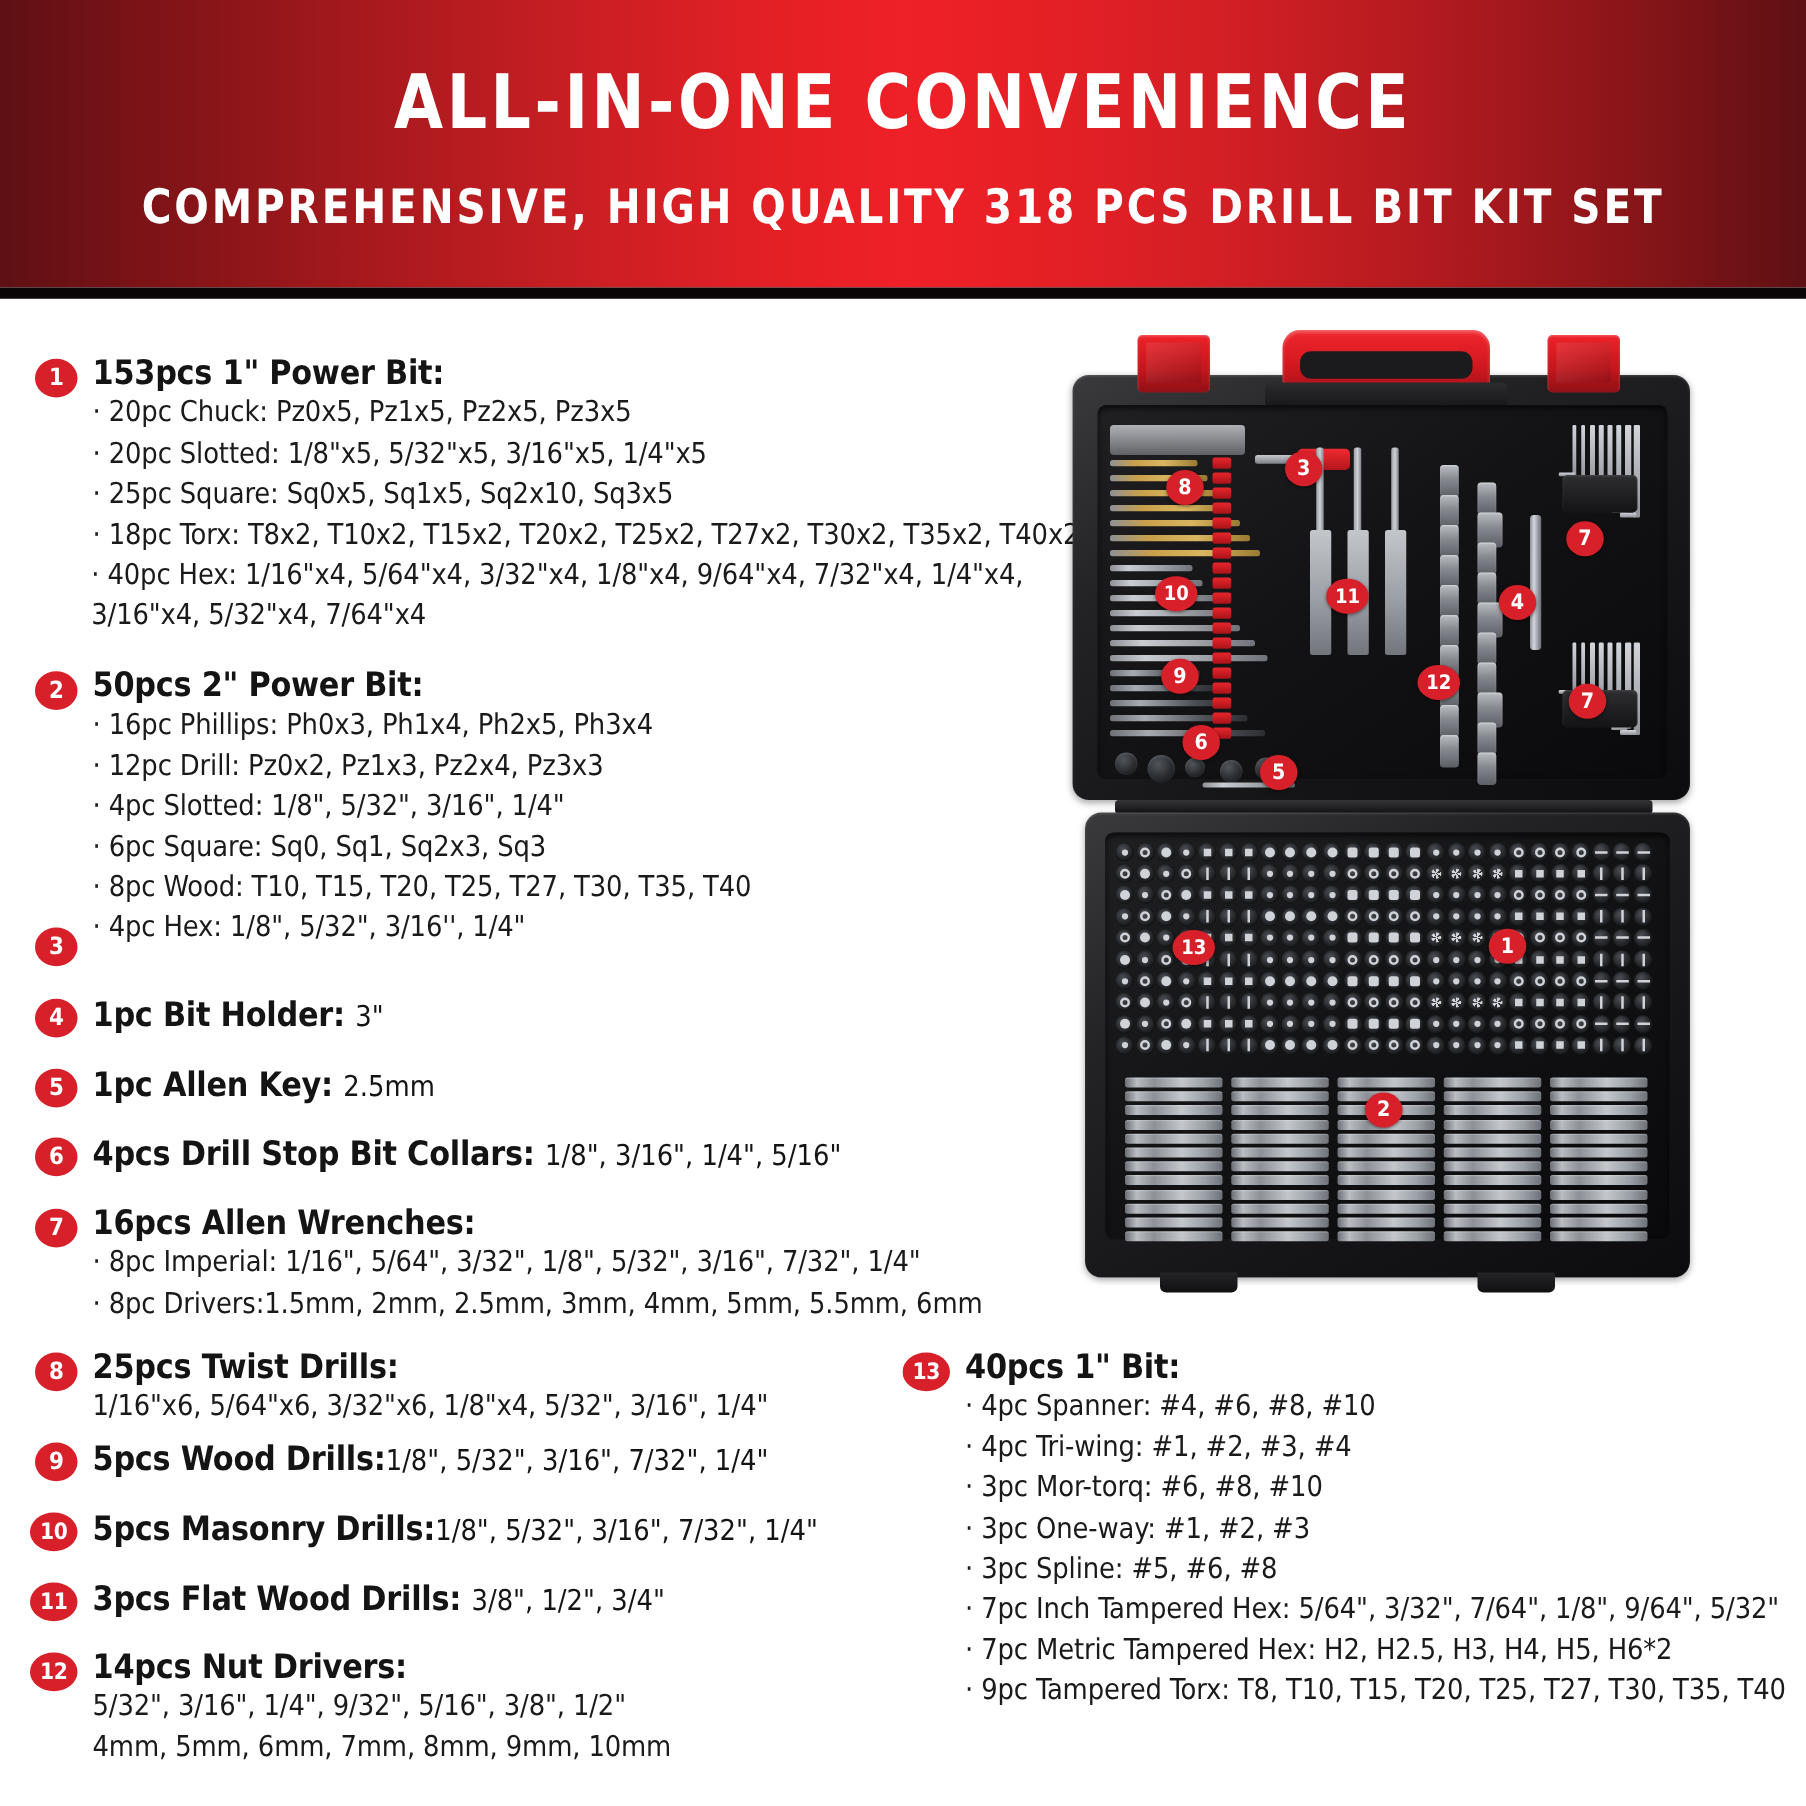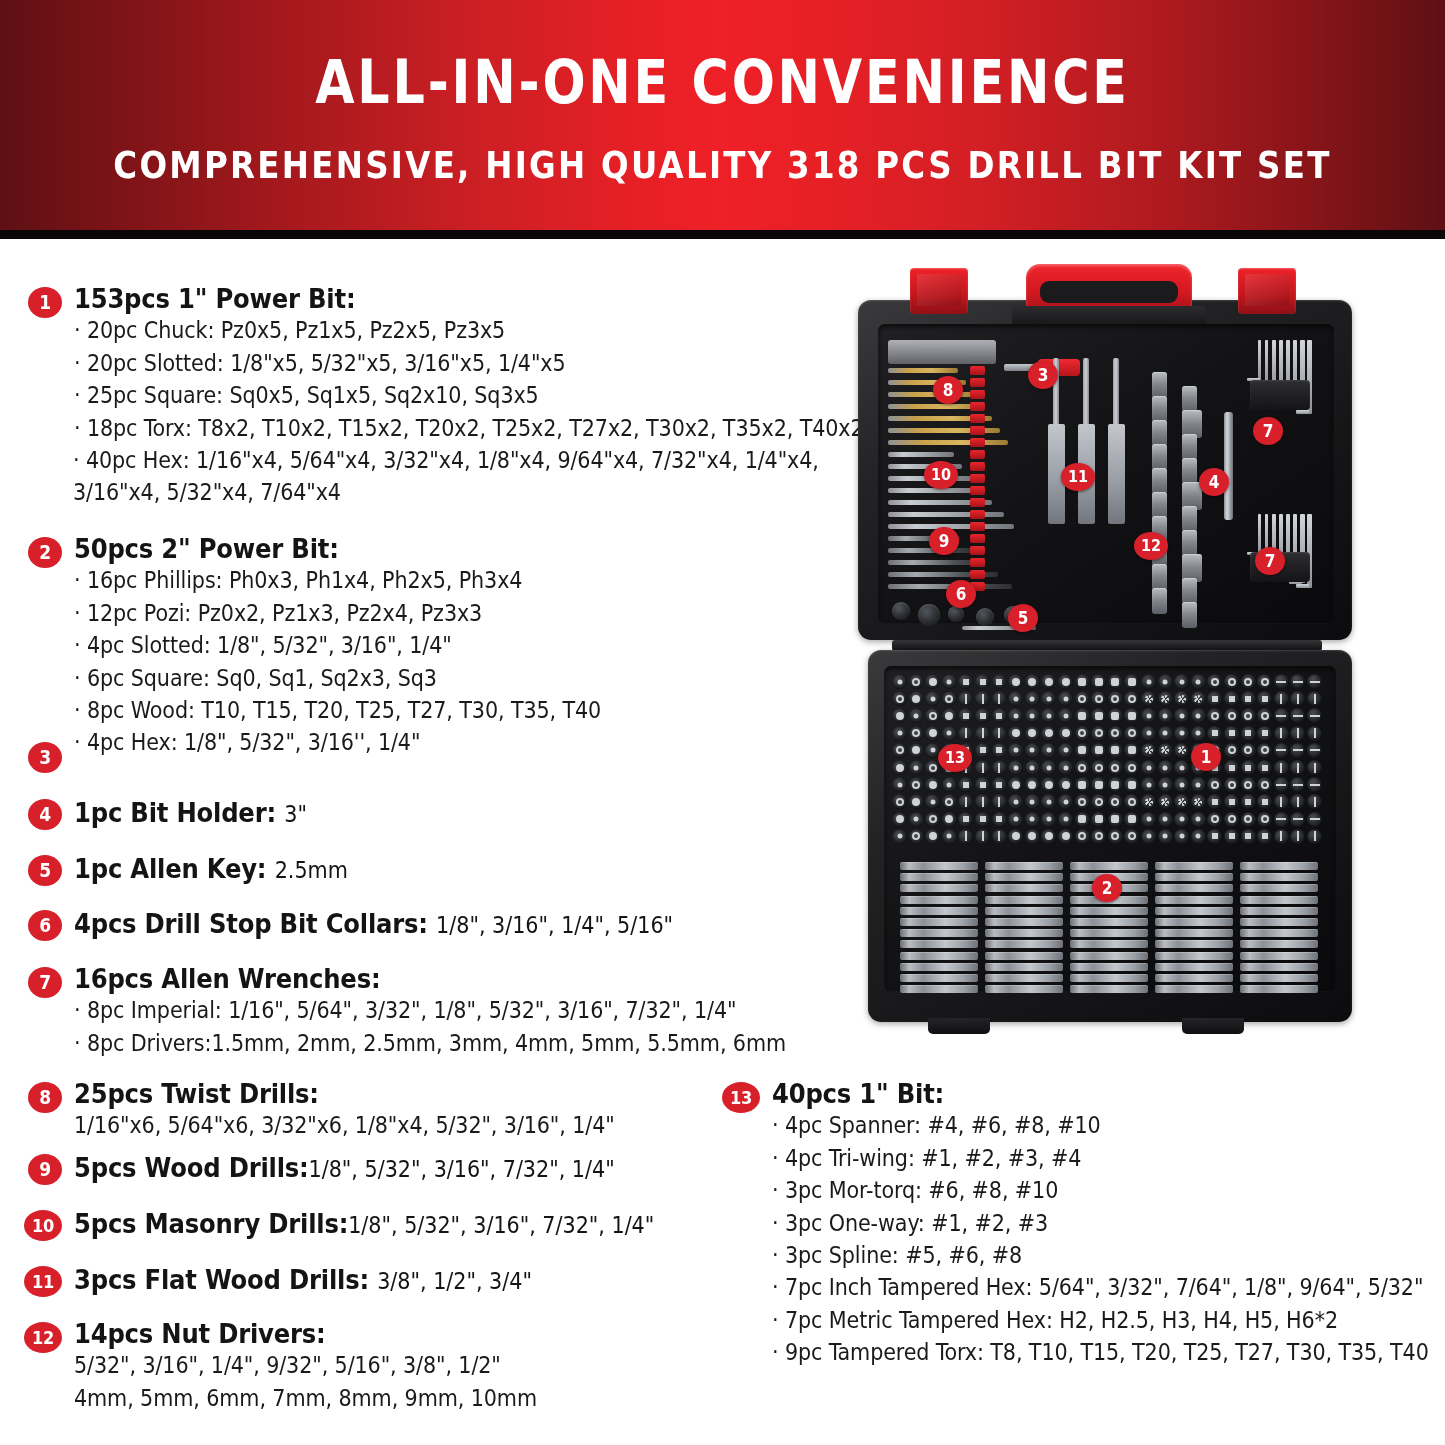--- a/index.html
+++ b/index.html
@@ -302,21 +302,21 @@
     <div class="spec-sub">· 18pc Torx: T8x2, T10x2, T15x2, T20x2, T25x2, T27x2, T30x2, T35x2, T40x2</div>
     <div class="spec-sub wrap" style="margin-left:-1px; width:800px;">· 40pc Hex: 1/16"x4, 5/64"x4, 3/32"x4, 1/8"x4, 9/64"x4, 7/32"x4, 1/4"x4, 3/16"x4, 5/32"x4, 7/64"x4</div>
   </div>
 </div>
 
 <div class="spec" style="left:28px; top:533px; width:700px;">
   <div class="badge" style="top:4px;">2</div>
   <div class="spec-body">
     <div class="spec-head">50pcs 2" Power Bit:</div>
     <div class="spec-sub">· 16pc Phillips: Ph0x3, Ph1x4, Ph2x5, Ph3x4</div>
-    <div class="spec-sub">· 12pc Pozi: Pz0x2, Pz1x3, Pz2x4, Pz3x3</div>
+    <div class="spec-sub">· 12pc Drill: Pz0x2, Pz1x3, Pz2x4, Pz3x3</div>
     <div class="spec-sub">· 4pc Slotted: 1/8", 5/32", 3/16", 1/4"</div>
     <div class="spec-sub">· 6pc Square: Sq0, Sq1, Sq2x3, Sq3</div>
     <div class="spec-sub">· 8pc Wood: T10, T15, T20, T25, T27, T30, T35, T40</div>
     <div class="spec-sub">· 4pc Hex: 1/8", 5/32", 3/16'', 1/4"</div>
   </div>
 </div>
 
 <div class="spec" style="left:28px; top:740px;">
   <div class="badge" style="top:2px;">3</div>
 </div>

